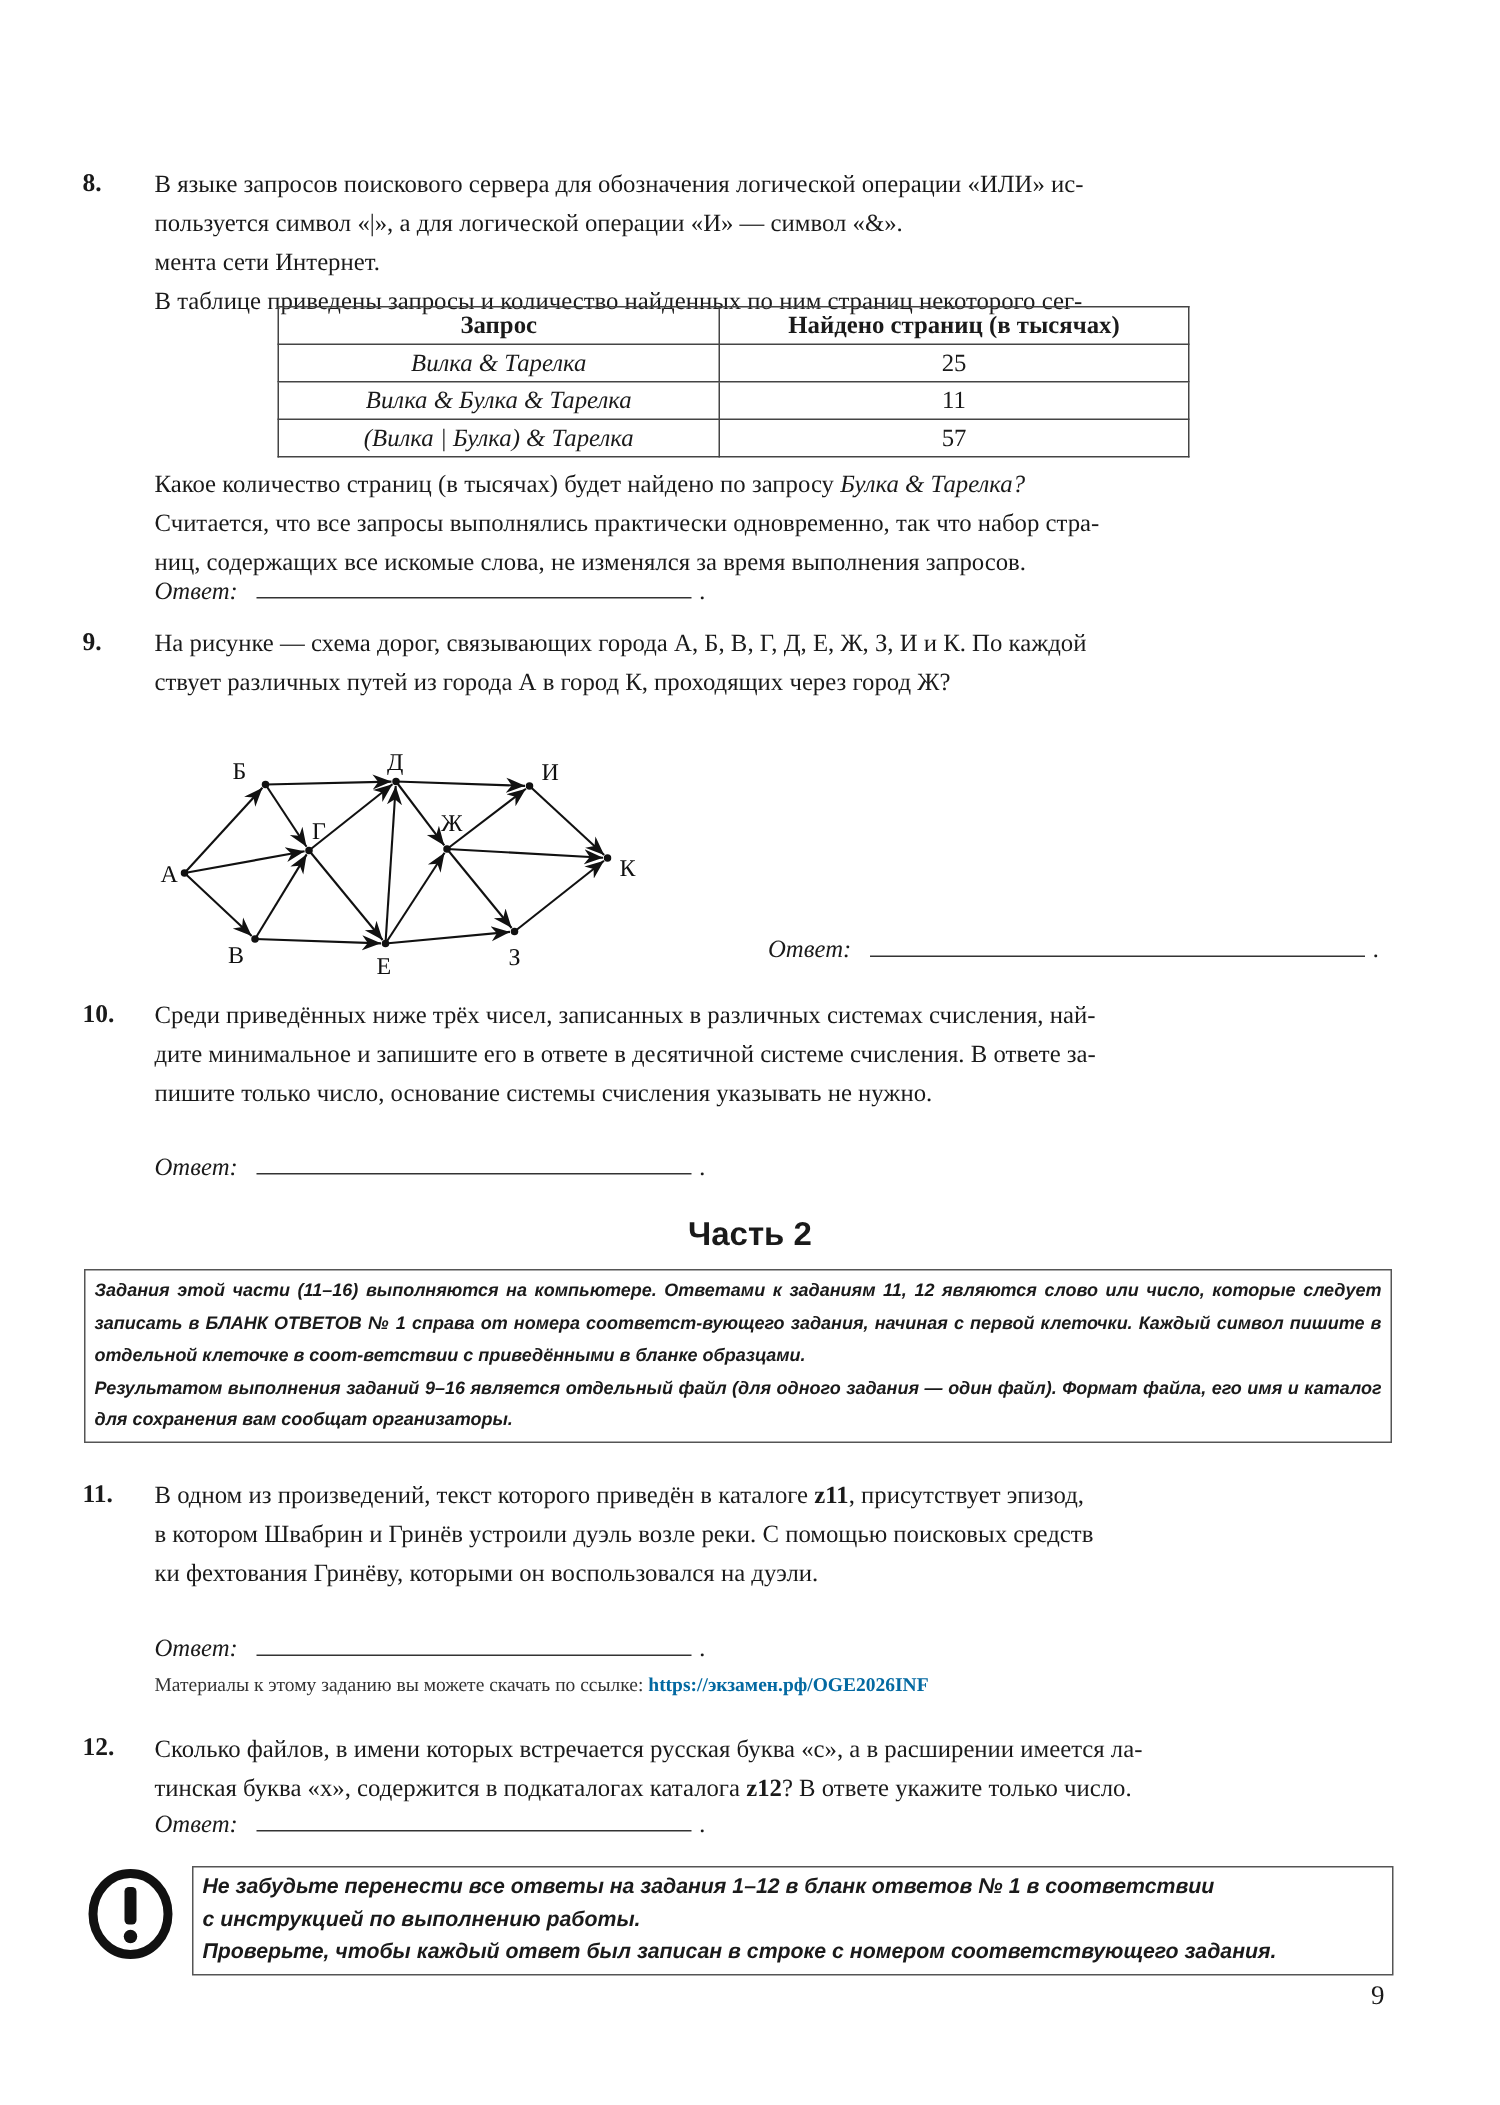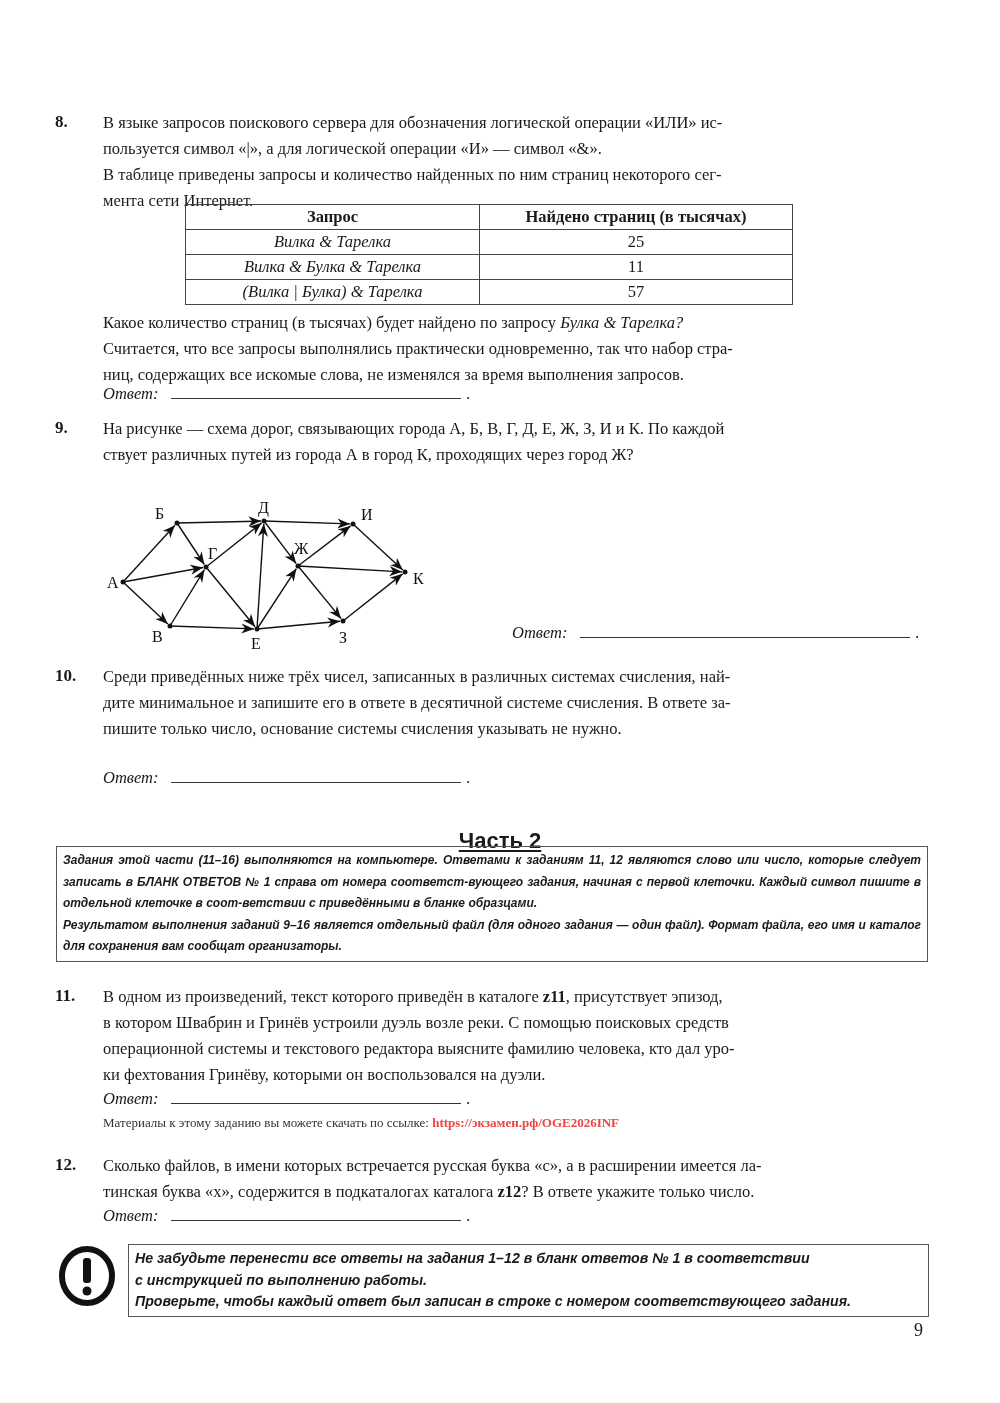--- a/index.html
+++ b/index.html
@@ -9,43 +9,43 @@
   .num { position: absolute; font-weight: bold; font-size: 17px; }
   .task-body { position: absolute; left: 103px; width: 822px; }
   .answer { position: absolute; font-style: italic; font-size: 16.5px; }
   .answer .line { display: inline-block; border-bottom: 1px solid #333; vertical-align: baseline; margin-left: 12px; height: 14px; }
   .answer .dot { margin-left: 6px; }
   table.q8 { position: absolute; left: 185px; top: 204px; width: 608px; border-collapse: collapse; font-size: 16.5px; }
   table.q8 td, table.q8 th { border: 1px solid #444; height: 24px; padding: 0 4px; text-align: center; }
   table.q8 th { font-weight: bold; }
   table.q8 td.q { font-style: italic; width: 285px; }
   .sans { font-family: "Liberation Sans", "DejaVu Sans", sans-serif; }
-  .part-title { position: absolute; left: 0; width: 1000px; top: 828px; text-align: center;
-                font-size: 22px; font-weight: bold; text-decoration: underline; }
+  .part-title { position: absolute; left: 0; width: 1000px; top: 810px; text-align: center;
+                font-size: 22px; font-weight: bold; }
   .info-box { position: absolute; left: 56px; top: 846px; width: 858px; border: 1.5px solid #555;
               padding: 3px 6px; font-style: italic; font-weight: bold; font-size: 12px; line-height: 21.5px; text-align: justify; }
   .note-box { position: absolute; left: 128px; top: 1244px; width: 787px; border: 1.5px solid #555;
               padding: 3px 6px; font-style: italic; font-weight: bold; font-size: 14.2px; line-height: 21.5px; text-align: justify; }
   .warn-icon { position: absolute; left: 58px; top: 1245px; width: 58px; height: 62px; }
   .page-num { position: absolute; left: 914px; top: 1320px; font-size: 18px; }
   .link-note { position: absolute; left: 103px; top: 1115px; font-size: 13px; color: #333; }
-  .link-note b { color: #ef4444; }
+  .link-note b { color: #0369a1; }
   .graph { position: absolute; left: 95px; top: 495px; width: 350px; height: 165px; }
   .graph text { font-family: "Liberation Serif", "DejaVu Serif", serif; font-size: 16px; fill: #111; }
   sub { font-size: 10px; }
 </style>
 </head>
 <body>
 
 <div class="num" style="left:55px; top:112px;">8.</div>
 <div class="task-body txt" style="top:110px;">
   <div>В языке запросов поискового сервера для обозначения логической операции «ИЛИ» ис-</div>
   <div>пользуется символ «|», а для логической операции «И» — символ «&amp;».</div>
+  <div>мента сети Интернет.</div>
   <div>В таблице приведены запросы и количество найденных по ним страниц некоторого сег-</div>
-  <div>мента сети Интернет.</div>
 </div>
 
 <table class="q8">
   <tbody>
       <tr>
     <th>Запрос</th>
     <th>Найдено страниц (в тысячах)</th>
   </tr>
   <tr>
     <td class="q">Вилка &amp; Тарелка</td>
@@ -145,21 +145,20 @@
 <div class="part-title sans">Часть 2</div>
 <div class="info-box sans">
   <div>Задания этой части (11–16) выполняются на компьютере. Ответами к заданиям 11, 12 являются слово или число, которые следует записать в БЛАНК ОТВЕТОВ № 1 справа от номера соответст-вующего задания, начиная с первой клеточки. Каждый символ пишите в отдельной клеточке в соот-ветствии с приведёнными в бланке образцами.</div>
   <div>Результатом выполнения заданий 9–16 является отдельный файл (для одного задания — один файл). Формат файла, его имя и каталог для сохранения вам сообщат организаторы.</div>
 </div>
 
 <div class="num" style="left:55px; top:986px;">11.</div>
 <div class="task-body txt" style="top:984px;">
   <div><span>В одном из произведений, текст которого приведён в каталоге </span><b>z11</b><span>, присутствует эпизод,</span></div>
   <div>в котором Швабрин и Гринёв устроили дуэль возле реки. С помощью поисковых средств</div>
-  <div>операционной системы и текстового редактора выясните фамилию человека, кто дал уро-</div>
   <div>ки фехтования Гринёву, которыми он воспользовался на дуэли.</div>
 </div>
 <div class="answer" style="left:103px; top:1089px;">
   <span>Ответ:</span><span class="line" style="width:290px;"></span><span class="dot">.</span>
 </div>
 <div class="link-note">
   <span>Материалы к этому заданию вы можете скачать по ссылке: </span><b>https://экзамен.рф/OGE2026INF</b>
 </div>
 
 <div class="num" style="left:55px; top:1155px;">12.</div>

